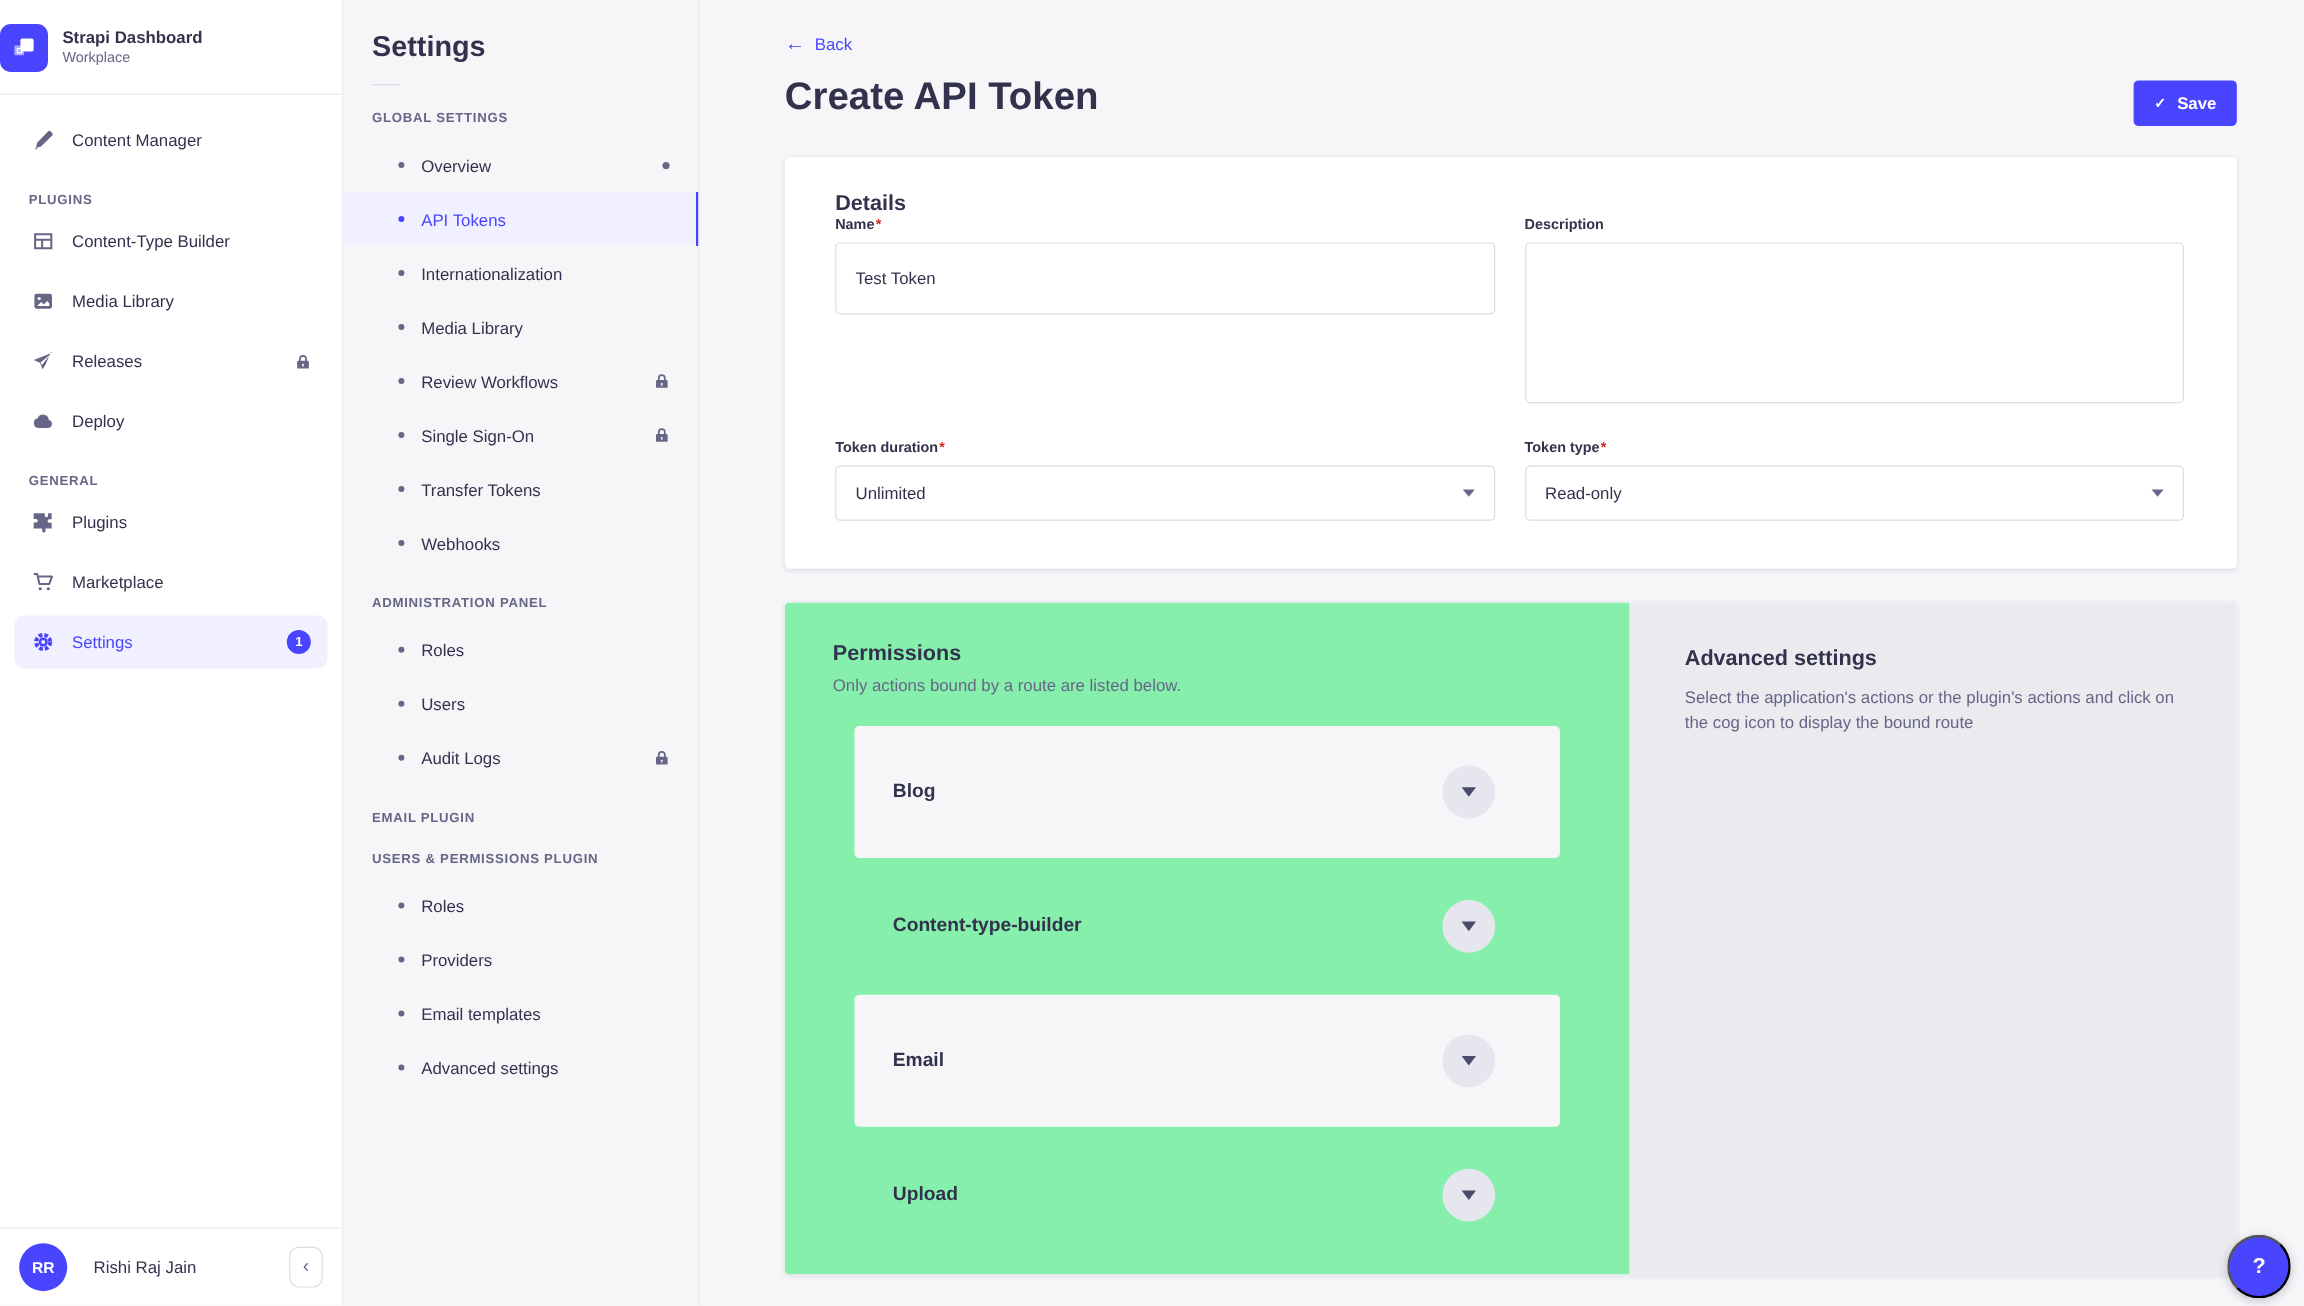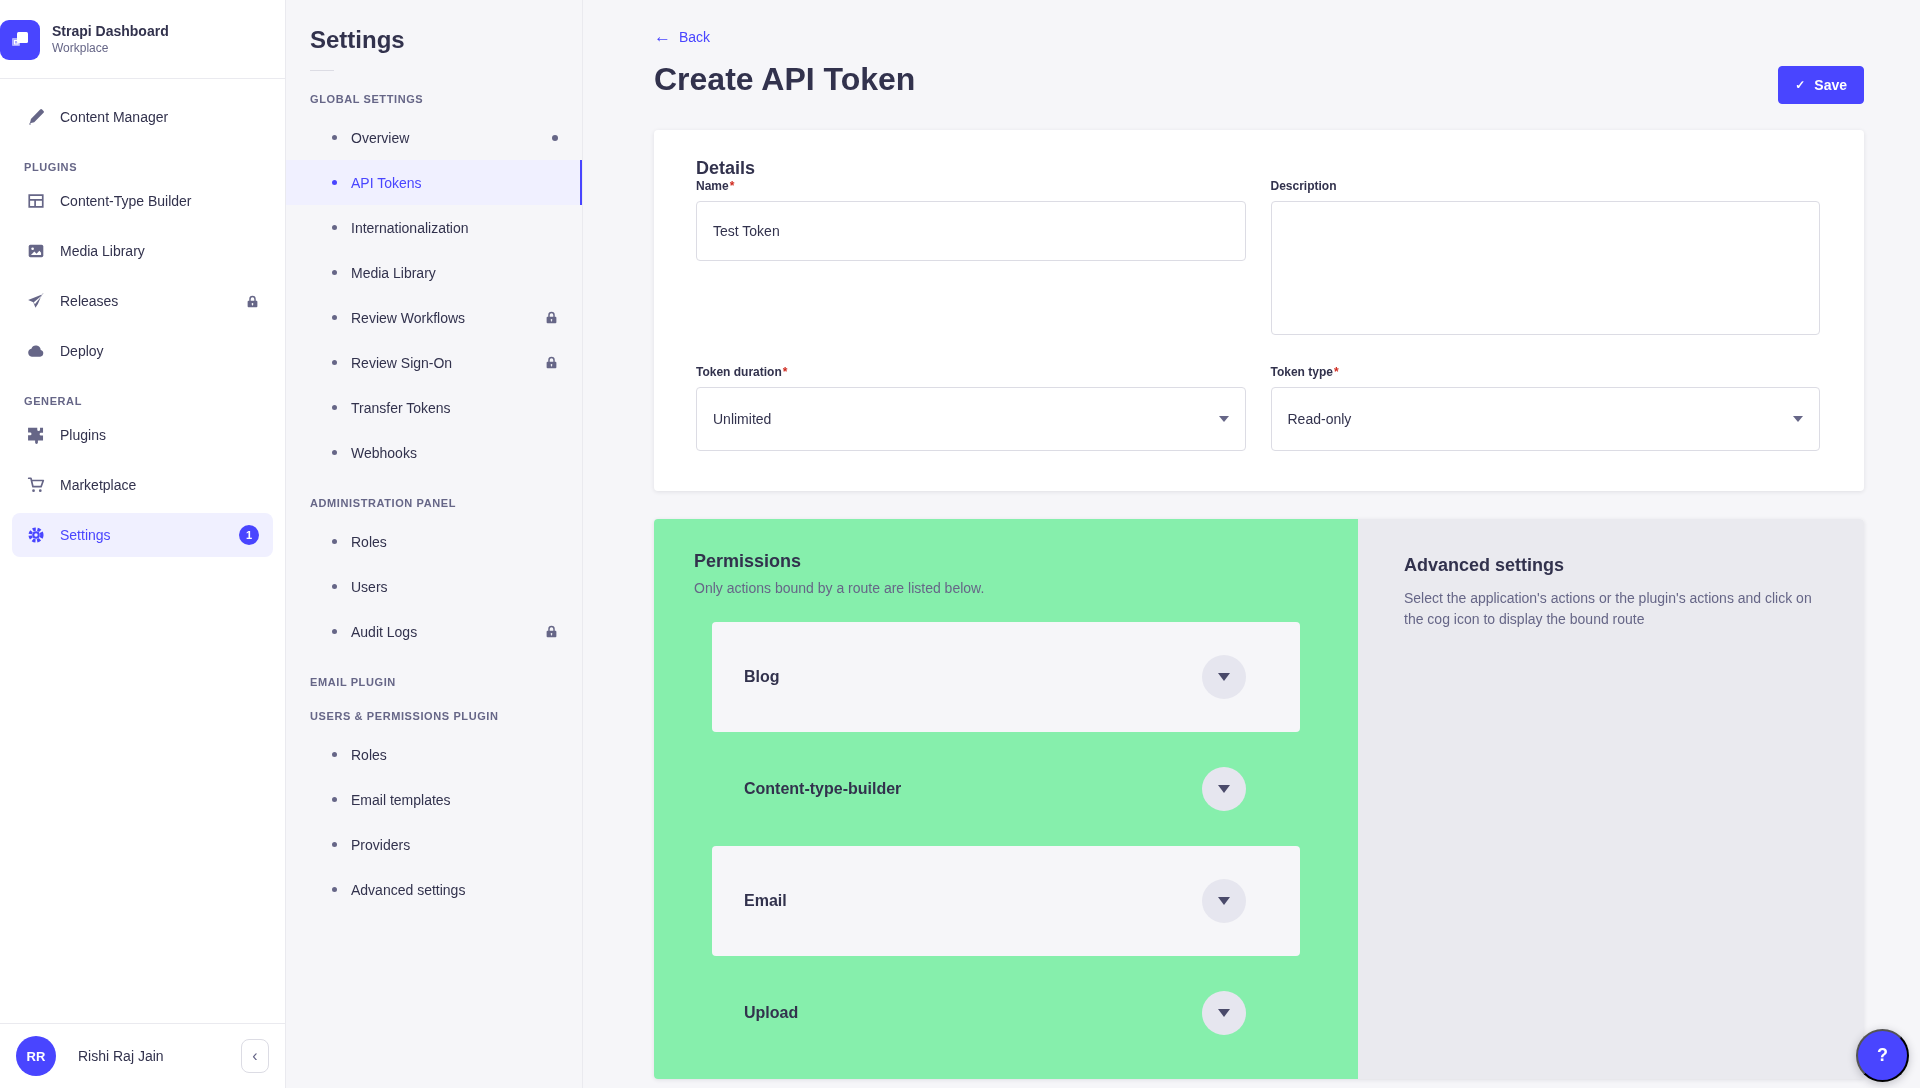--- a/index.html
+++ b/index.html
@@ -89,21 +89,21 @@
   .fields-grid { display:grid; grid-template-columns:1fr 1fr; column-gap:25px; row-gap:30px; }
   .field-label { font-size:12px; font-weight:700; color:#32324d; margin-bottom:8px; display:block; }
   .req { color:#d02b20; margin-left:1px; }
   .text-input, .textarea, .select {
     width:100%; border:1px solid #dcdce4; border-radius:4px; background:#fff;
     font-size:14px; color:#32324d; font-family:inherit;
   }
   .text-input { height:60px; padding:0 16px; }
   .textarea { height:134px; padding:12px 16px; resize:none; display:block; }
   .select {
-    height:64px; padding:0 16px; display:flex; align-items:center; justify-content:space-between; cursor:pointer;
+    height:46px; padding:0 16px; display:flex; align-items:center; justify-content:space-between; cursor:pointer;
   }
   .caret-down {
     width:0; height:0; border-left:5px solid transparent; border-right:5px solid transparent;
     border-top:6px solid #666687;
   }
   
   .perm-card { margin-top:28px; display:flex; height:560px; overflow:hidden; }
   .perm-left { flex:1; background:#86efac; padding:32px 40px; }
   .perm-sub { font-size:14px; color:#666687; margin-top:8px; }
   .accordions { margin:26px 18px 0 18px; }
@@ -274,21 +274,21 @@
     <span class="bullet"></span>
     <span>Review Workflows</span>
     <span class="lock-right">
       <svg width="13" height="13" viewBox="0 0 16 16">
           <path fill="#666687" d="M8 1a4 4 0 0 0-4 4v2H3.2A1.2 1.2 0 0 0 2 8.2v5.6A1.2 1.2 0 0 0 3.2 15h9.6a1.2 1.2 0 0 0 1.2-1.2V8.2A1.2 1.2 0 0 0 12.8 7H12V5a4 4 0 0 0-4-4zm-2.2 4a2.2 2.2 0 1 1 4.4 0v2H5.8V5zM8 10a1 1 0 0 1 .5 1.9v1.1h-1v-1.1A1 1 0 0 1 8 10z"></path>
         </svg>
     </span>
   </div>
   <div class="subnav-item">
     <span class="bullet"></span>
-    <span>Review Sign-On</span>
+    <span>Single Sign-On</span>
     <span class="lock-right">
       <svg width="13" height="13" viewBox="0 0 16 16">
           <path fill="#666687" d="M8 1a4 4 0 0 0-4 4v2H3.2A1.2 1.2 0 0 0 2 8.2v5.6A1.2 1.2 0 0 0 3.2 15h9.6a1.2 1.2 0 0 0 1.2-1.2V8.2A1.2 1.2 0 0 0 12.8 7H12V5a4 4 0 0 0-4-4zm-2.2 4a2.2 2.2 0 1 1 4.4 0v2H5.8V5zM8 10a1 1 0 0 1 .5 1.9v1.1h-1v-1.1A1 1 0 0 1 8 10z"></path>
         </svg>
     </span>
   </div>
   <div class="subnav-item">
     <span class="bullet"></span>
     <span>Transfer Tokens</span>
   </div>
@@ -318,25 +318,25 @@
 
   <div class="subnav-section-label">EMAIL PLUGIN</div>
 
   <div class="subnav-section-label">USERS &amp; PERMISSIONS PLUGIN</div>
   <div class="subnav-item">
     <span class="bullet"></span>
     <span>Roles</span>
   </div>
   <div class="subnav-item">
     <span class="bullet"></span>
+    <span>Providers</span>
+  </div>
+  <div class="subnav-item">
+    <span class="bullet"></span>
     <span>Email templates</span>
-  </div>
-  <div class="subnav-item">
-    <span class="bullet"></span>
-    <span>Providers</span>
   </div>
   <div class="subnav-item">
     <span class="bullet"></span>
     <span>Advanced settings</span>
   </div>
 </nav>
 
 <main class="main">
   <a class="back-link">
     <span class="back-arrow">←</span>

